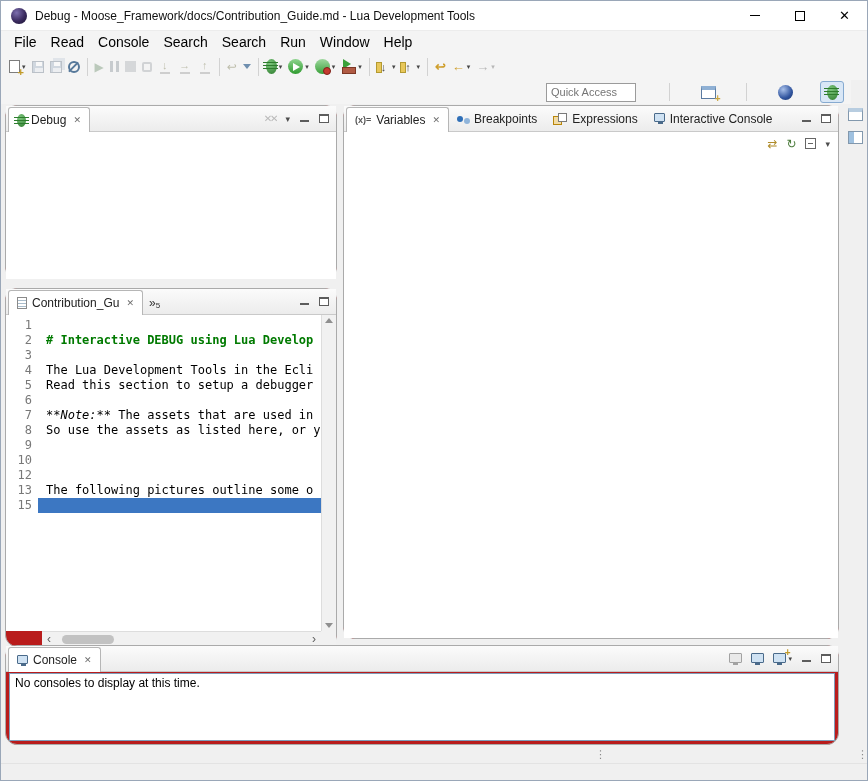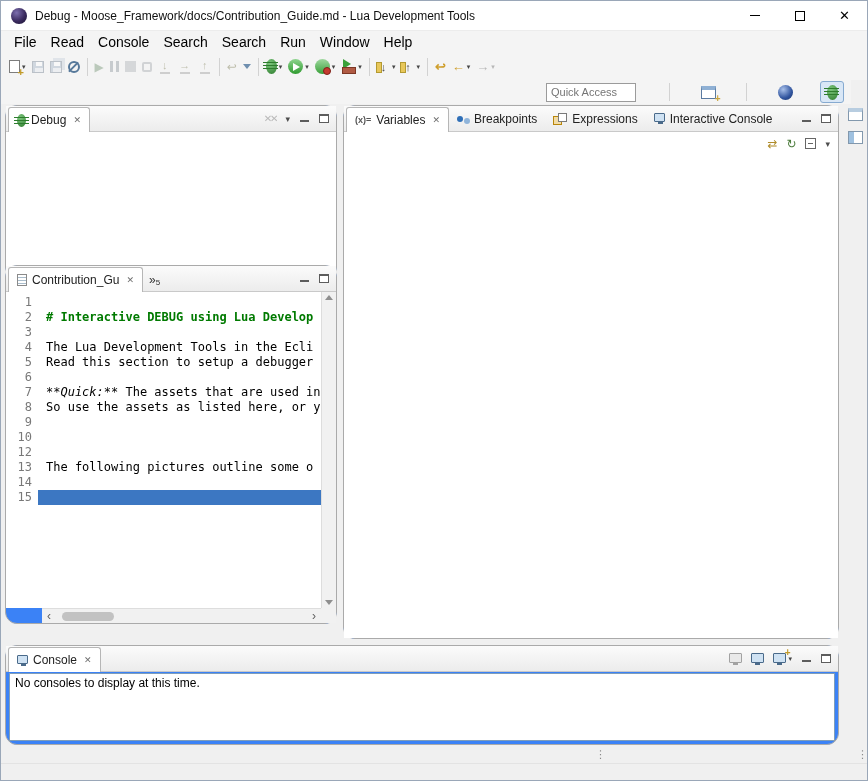--- a/index.html
+++ b/index.html
@@ -59,21 +59,21 @@
   .i-gold { color:#cf9f2d; font-size:13px; line-height:14px; font-weight:bold; }
   .i-gray { color:#b7b7b7; font-size:13px; line-height:14px; font-weight:bold; }
   
   .qa-input { width:90px; height:19px; border:1px solid #9b9b9b; background:#fff; font:11px "Liberation Sans",sans-serif; padding:1px 4px; color:#555; margin-right:8px; }
   .persp-btn { width:24px; height:22px; display:flex; align-items:center; justify-content:center; border-radius:3px; border:1px solid transparent; margin:0 1px; }
   .persp-btn.active { background:#d9e7f6; border-color:#86aad0; }
   .i-persp { width:15px; height:13px; border:1px solid #5a7aa0; border-top:4px solid #8fb0d4; background:#fff; position:relative; }
   .i-persp.plus::after { content:"+"; position:absolute; right:-6px; bottom:-6px; color:#caa53d; font:bold 10px/10px "Liberation Sans",sans-serif; }
   .i-sphere { width:15px; height:15px; border-radius:50%; background:radial-gradient(circle at 35% 30%, #a8c0ea, #30549e 60%, #1c3468); }
   
-  .panel { position:absolute; background:#3b82f6; border:1px solid #aaa; border-radius:12px; }
+  .panel { position:absolute; background:#b91c1c; border:1px solid #aaa; border-radius:12px; }
   .tabbar { position:relative; display:flex; align-items:flex-end; height:26px; background:linear-gradient(#fbfbfb,#ececec); border-bottom:1px solid #c9c9c9; padding-left:2px; }
   .tab { display:flex; align-items:center; gap:5px; height:25px; padding:0 8px; font-size:12px; color:#222; }
   .tab.sel { background:#fff; border:1px solid #b6b6b6; border-bottom:none; border-radius:3px 3px 0 0; margin-bottom:-1px; z-index:2; }
   .tclose { font-size:9px; color:#6f6f6f; margin-left:2px; }
   .hdr-actions { margin-left:auto; display:flex; align-items:center; gap:9px; padding-right:7px; height:25px; }
   .ic-min { width:11px; height:9px; position:relative; display:inline-block; }
   .ic-min::after { content:""; position:absolute; left:1px; right:1px; bottom:1px; height:2px; background:#5c5c5c; }
   .ic-max { width:10px; height:9px; border:1px solid #5c5c5c; border-top:2px solid #5c5c5c; background:#fff; display:inline-block; }
   .ic-vmenu { font-size:9px; color:#4d4d4d; }
   .ic-collapse { width:11px; height:11px; border:1px solid #666; position:relative; background:#fff; display:inline-block; }
@@ -263,21 +263,21 @@
       <div class="hdr-actions">
         <span class="ic-xx">✕✕</span>
         <span class="ic-vmenu">▾</span>
         <span class="ic-min"></span>
         <span class="ic-max"></span>
       </div>
     </div>
     <div style="height:147px; background:#fff;"></div>
   </div>
 
-  <div class="panel" style="left:4px; top:264px; width:332px; height:359px;">
+  <div class="panel" style="left:4px; top:287px; width:332px; height:359px;">
     <div class="tabbar">
       <div class="tab sel">
         <span class="i-file"></span>
         <span>Contribution_Gu</span>
         <span class="tclose">✕</span>
       </div>
       <span class="more-tabs">
           <span>»</span>
           <sub>5</sub>
         </span>
@@ -287,27 +287,26 @@
       </div>
     </div>
 
     <div class="code-area">
       <div class="code-row"><span class="ln">1</span><span class="ct"></span></div>
       <div class="code-row"><span class="ln">2</span><span class="ct heading"># Interactive DEBUG using Lua Develop</span></div>
       <div class="code-row"><span class="ln">3</span><span class="ct"></span></div>
       <div class="code-row"><span class="ln">4</span><span class="ct">The Lua Development Tools in the Ecli</span></div>
       <div class="code-row"><span class="ln">5</span><span class="ct">Read this section to setup a debugger</span></div>
       <div class="code-row"><span class="ln">6</span><span class="ct"></span></div>
-      <div class="code-row"><span class="ln">7</span><span class="ct"><span class="em">**Quick:**</span><span> The assets that are used in</span></span></div>
+      <div class="code-row"><span class="ln">7</span><span class="ct"><span class="em">**Note:**</span><span> The assets that are used in</span></span></div>
       <div class="code-row"><span class="ln">8</span><span class="ct">So use the assets as listed here, or y</span></div>
       <div class="code-row"><span class="ln">9</span><span class="ct"></span></div>
       <div class="code-row"><span class="ln">10</span><span class="ct"></span></div>
       <div class="code-row"><span class="ln">12</span><span class="ct"></span></div>
       <div class="code-row"><span class="ln">13</span><span class="ct">The following pictures outline some o</span></div>
-      <div class="code-row"><span class="ln">14</span><span class="ct"></span></div>
       <div class="code-row selected"><span class="ln">15</span><span class="ct"></span></div>
     </div>
 
     <div class="vscroll">
       <span class="tri-up"></span>
       <span class="tri-dn"></span>
     </div>
     <div class="hscroll">
       <span class="harr l">‹</span>
       <span class="hthumb"></span>

